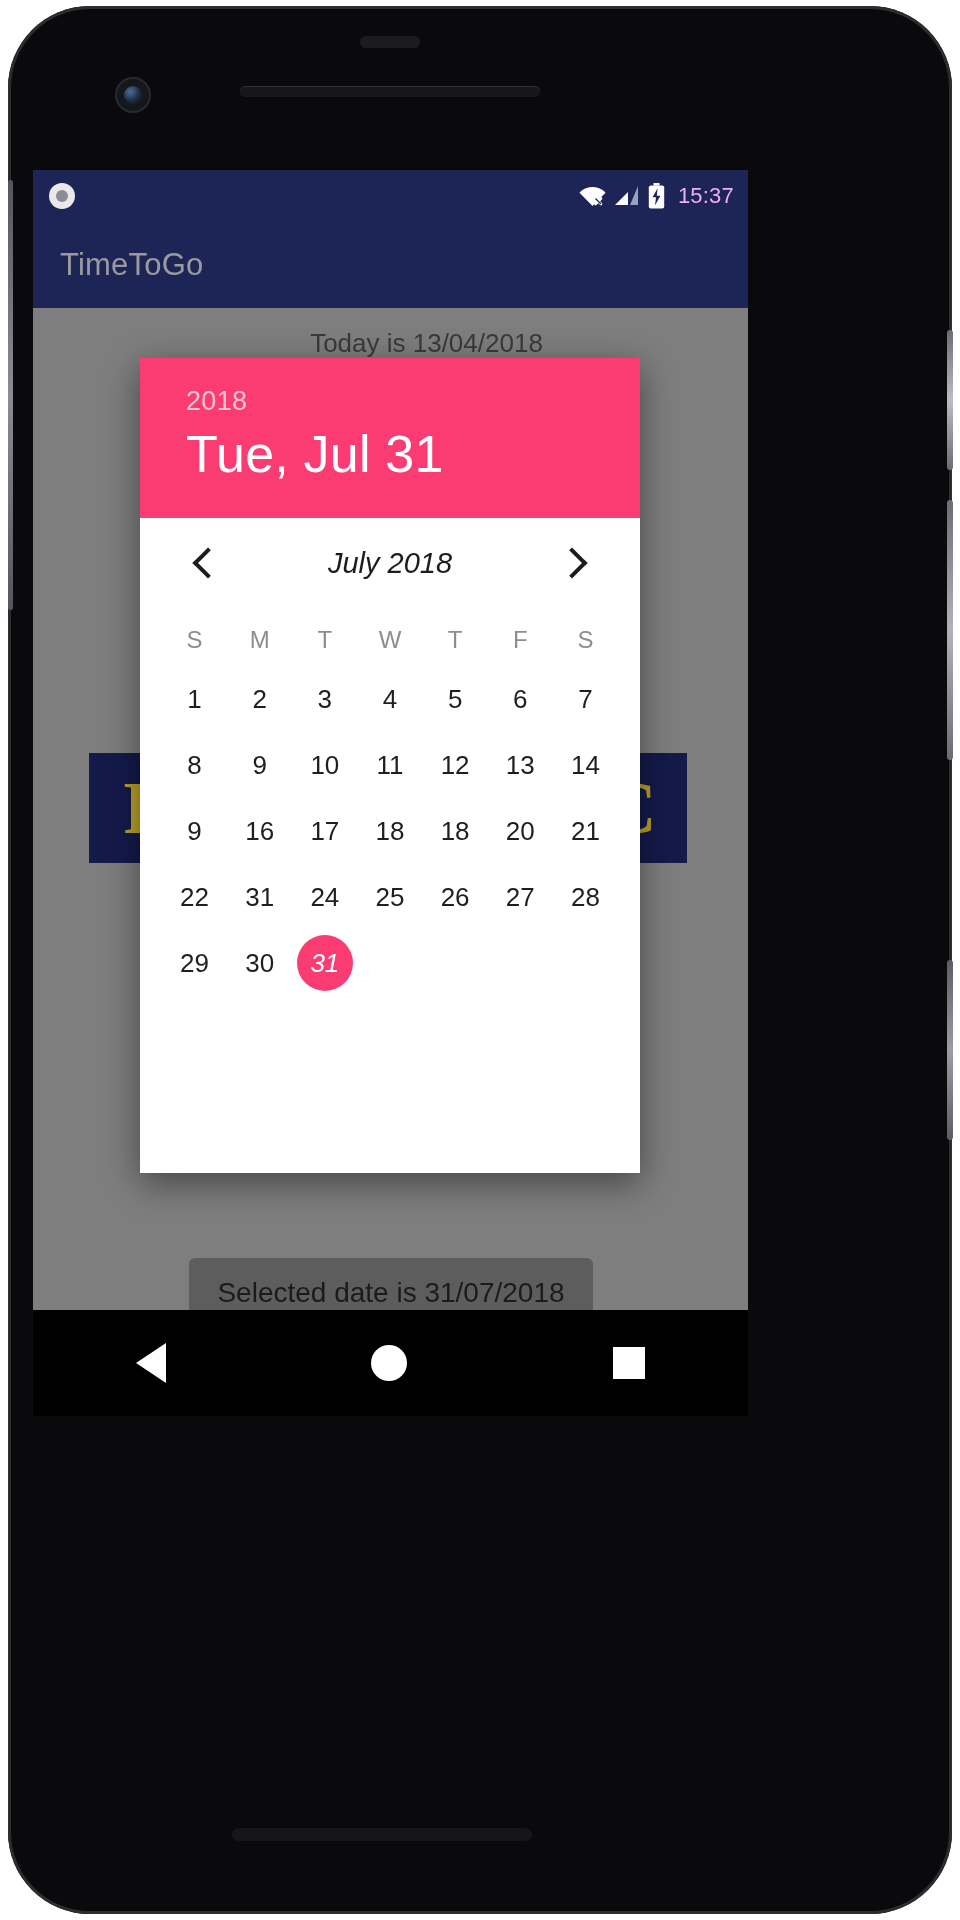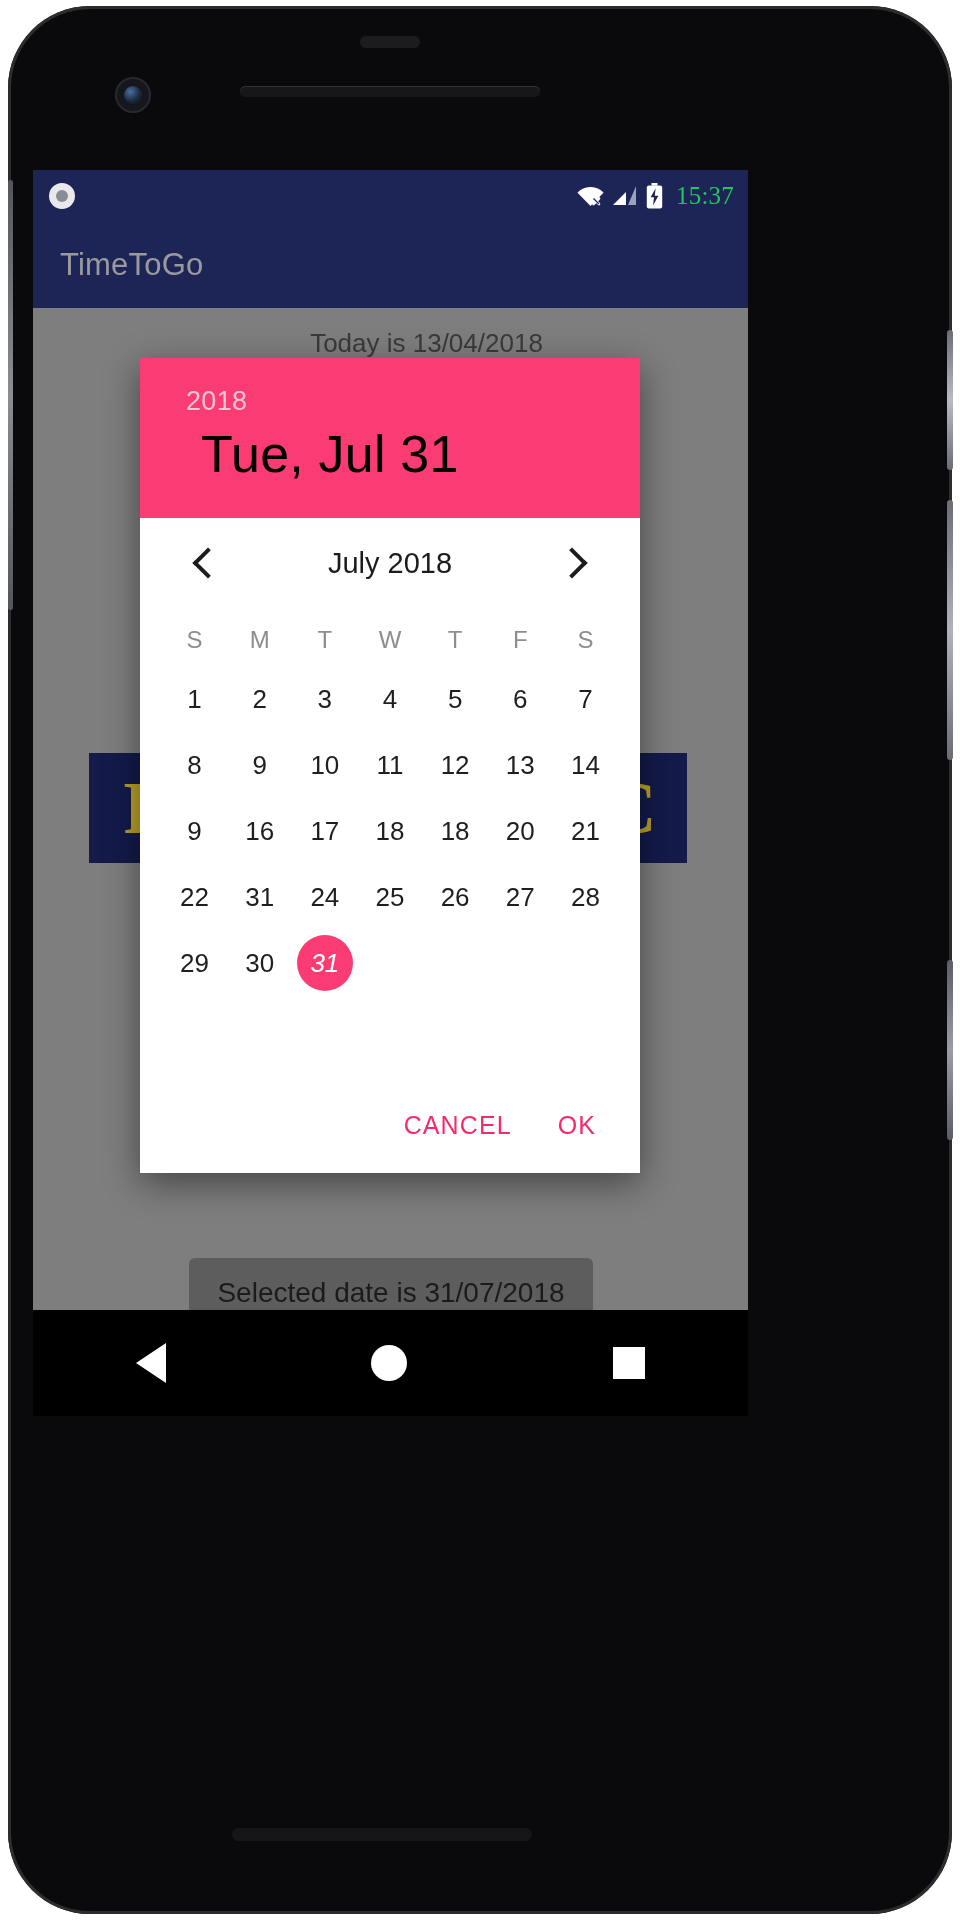--- a/index.html
+++ b/index.html
@@ -73,21 +73,21 @@
     width:26px; height:26px; border-radius:50%;
     background:#e9e9ec; display:flex; align-items:center; justify-content:center;
   }
   .circle-dot i { width:12px; height:12px; border-radius:50%; background:#8b8d95; display:block; }
   .status-right {
     margin-left:auto; display:flex; align-items:center; gap:9px;
   }
   .icon-wifi-off { position:relative; width:27px; height:22px; }
   .icon-signal { width:24px; height:20px; position:relative; }
   .icon-battery { width:17px; height:26px; position:relative; }
-  .status-time { color:#22c55e; font-size:25px; letter-spacing:0.2px; margin-left:4px;font-family:Liberation Serif, serif; }
+  .status-time { color:#f0abfc; font-size:22px; letter-spacing:0.2px; margin-left:4px; }
 
   
   #app-bar {
     position:absolute; left:0; top:52px; width:715px; height:86px;
     background:#1d2456; display:flex; align-items:center; padding-left:27px;
   }
   #app-bar .title { color:#9a9a9e; font-size:31px; letter-spacing:0.2px; }
 
   
   #app-content {
@@ -120,27 +120,28 @@
     background:#ffffff; box-shadow:0 10px 34px rgba(0,0,0,0.45);
     overflow:hidden;
   }
   #dialog-header {
     height:160px; background:#FA3C72; padding:28px 0 8px 46px;
   }
   #dialog-year {
     color:rgba(255,255,255,0.70); font-size:27px; letter-spacing:0.3px;
   }
   #dialog-date {
-    color:#000000; font-size:52px; margin-top:7px; letter-spacing:0.2px;margin-left:15px;
+    color:#ffffff; font-size:52px; margin-top:7px; letter-spacing:0.2px;
   }
   #calendar-body { padding:0 22px; }
 
   #month-nav {
     height:90px; display:flex; align-items:center; justify-content:space-between;
     padding:8px 26px;
+    font-style:italic;
   }
   .chev { width:34px; height:34px; position:relative; cursor:pointer; }
   .chev::before {
     content:""; position:absolute; left:9px; top:6px;
     width:18px; height:18px; border-left:4px solid #1c1c1c; border-top:4px solid #1c1c1c;
     transform:rotate(-45deg);
   }
   .chev.right::before {
     left:3px; transform:rotate(135deg);
   }
@@ -360,24 +361,20 @@
             </div>
             <div class="day-cell">
               <span class="pill">30</span>
             </div>
             <div class="day-cell selected">
               <span class="pill">31</span>
             </div>
           </div>
       </div>
 
-      <div id="dialog-actions">
-        <button>CANCEL</button>
-        <button>OK</button>
-      </div>
     </div>
 
   </div>
 
   <div id="nav-bar">
     <span class="nav-back"></span>
     <span class="nav-home"></span>
     <span class="nav-recent"></span>
   </div>
 </div>

